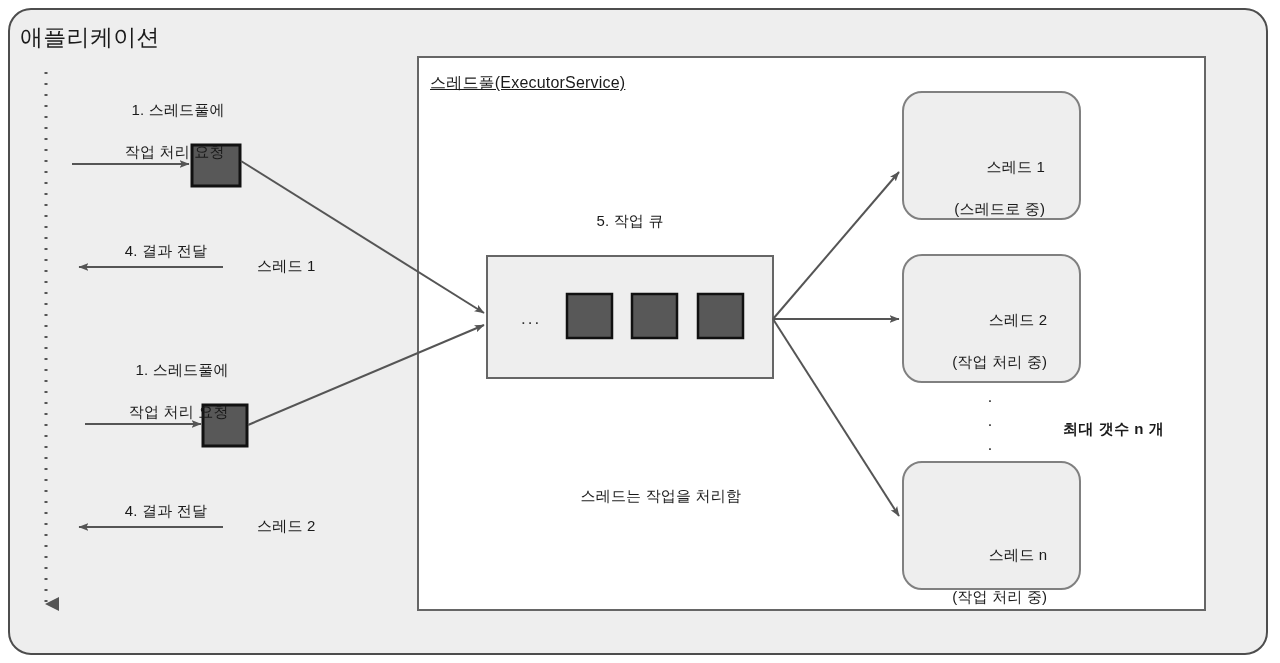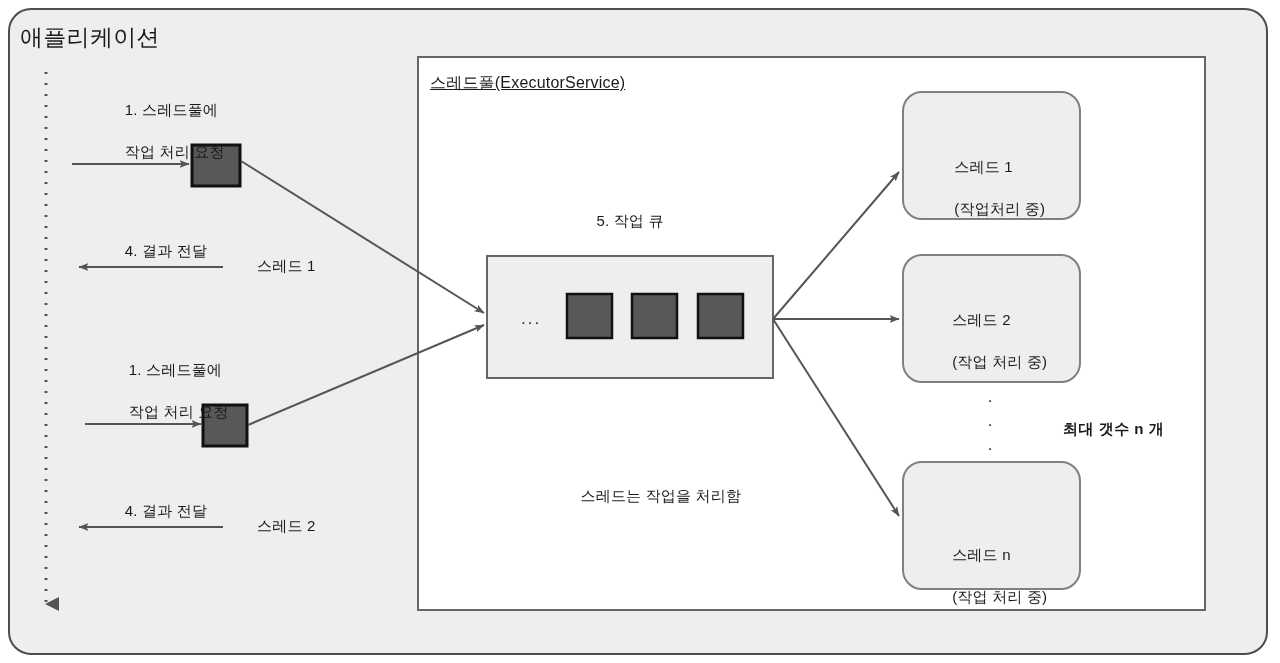--- a/index.html
+++ b/index.html
@@ -25,21 +25,21 @@
     height: 663px;
   }
   .lbl {
     position: absolute;
     color: #1a1a1a;
     font-size: 15px;
     line-height: 21px;
     white-space: pre;
     letter-spacing: 0.2px;
   }
-  .lbl.center { text-align: left; transform: translateX(-50%); }
+  .lbl.center { text-align: right; transform: translateX(-50%); }
   .app-title {
     font-size: 23px;
     line-height: 28px;
     letter-spacing: 0.3px;
   }
   .pool-title {
     font-size: 16px;
     line-height: 22px;
     text-decoration: underline;
   }
@@ -139,21 +139,21 @@
 
   <div class="lbl dots-inline" style="left:521px; top:308px;">...</div>
 
   <div class="lbl" style="left:563px; top:422px;">
     <br>
     <span>스레드는 작업을 처리함</span>
   </div>
 
   <div class="lbl center" style="left:991px; top:135px;">
     <span>스레드 1</span><br>
-    <span>(작업처리 중)</span>
+    <span>(스레드로 중)</span>
   </div>
 
   <div class="lbl center" style="left:991px; top:288px;">
     <span>스레드 2</span><br>
     <span>(작업 처리 중)</span>
   </div>
 
   <div class="lbl center" style="left:991px; top:523px;">
     <span>스레드 n</span><br>
     <span>(작업 처리 중)</span>

